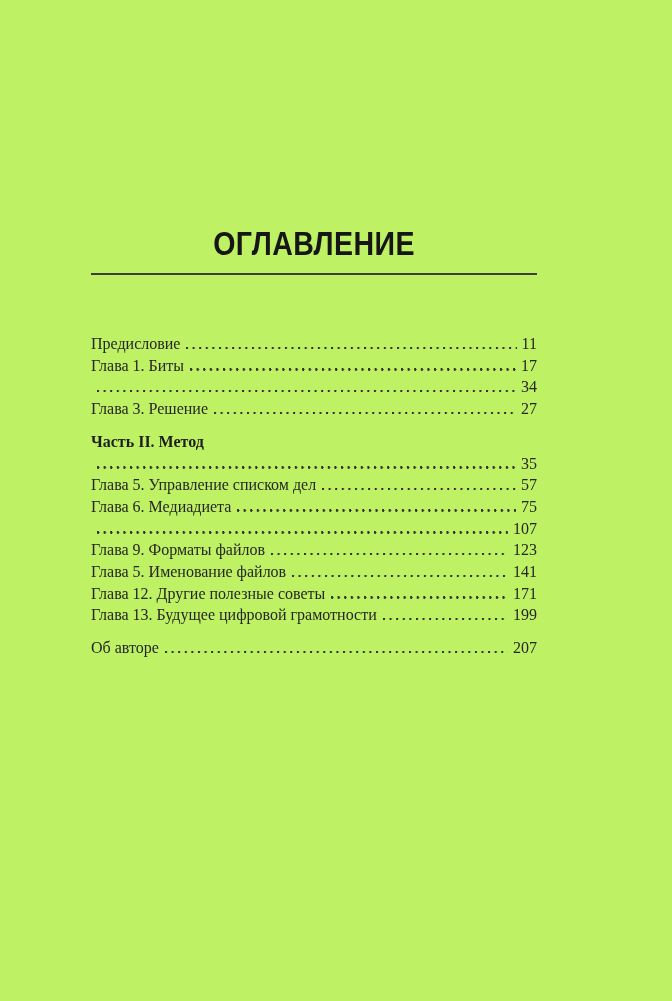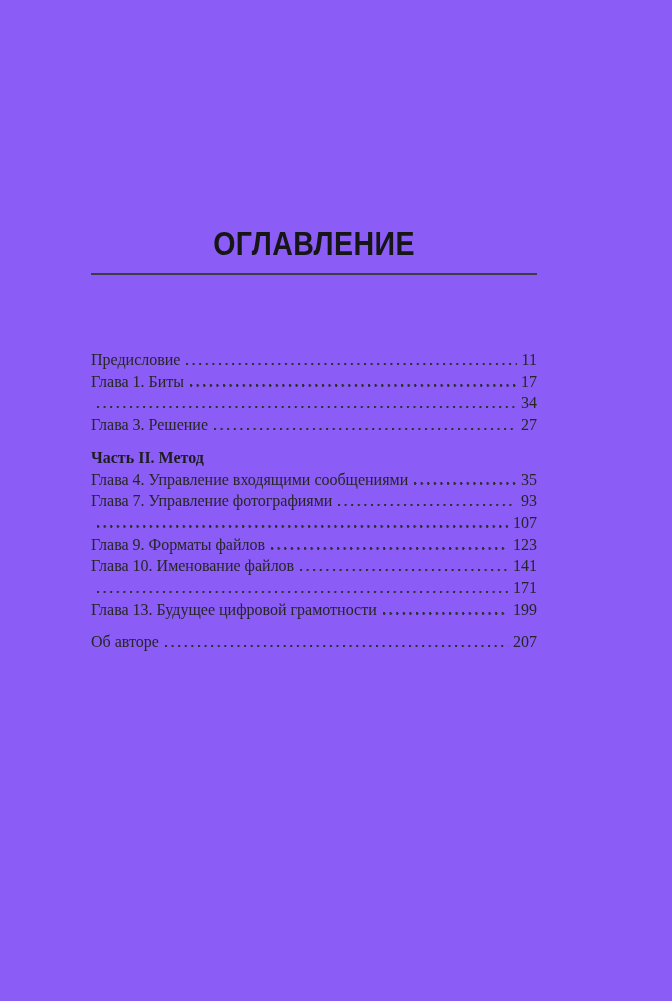--- a/index.html
+++ b/index.html
@@ -4,21 +4,21 @@
 <style>
   html, body {
     margin: 0;
     padding: 0;
     background: #ffffff;
   }
   .page {
     position: relative;
     width: 672px;
     height: 1001px;
-    background: #8b5cf6;
+    background: #bef264;
     overflow: hidden;
     font-family: "Liberation Serif", serif;
     color: #262626;
   }
   .content {
     position: absolute;
     left: 91px;
     top: 0;
     width: 446px;
   }
@@ -34,21 +34,21 @@
     font-weight: bold;
     font-size: 34px;
     line-height: 1;
     letter-spacing: 0.5px;
     color: #161616;
     transform: scaleX(0.84);
     transform-origin: center;
     white-space: nowrap;
   }
   .toc {
-    margin-top: 74px;
+    margin-top: 58px;
   }
   .toc-row {
     display: flex;
     align-items: baseline;
     font-size: 16px;
     line-height: 21.7px;
     white-space: nowrap;
   }
   .toc-row.gap {
     margin-top: 11px;
@@ -99,44 +99,49 @@
         </div>
         <div class="toc-row chapter">
           <span class="label">Глава 3. Решение</span>
           <span class="leader"></span>
           <span class="pagenum">27</span>
         </div>
         <div class="toc-row part gap">
           <span class="label">Часть II. Метод</span>
         </div>
         <div class="toc-row chapter">
-          <span class="label">Глава 4. Управление входящими сообщениями</span>
           <span class="leader"></span>
           <span class="pagenum">35</span>
         </div>
         <div class="toc-row chapter">
-          <span class="label">Глава 7. Управление фотографиями</span>
+          <span class="label">Глава 5. Управление списком дел</span>
           <span class="leader"></span>
-          <span class="pagenum">93</span>
+          <span class="pagenum">57</span>
+        </div>
+        <div class="toc-row chapter">
+          <span class="label">Глава 6. Медиадиета</span>
+          <span class="leader"></span>
+          <span class="pagenum">75</span>
         </div>
         <div class="toc-row chapter">
           <span class="leader"></span>
           <span class="pagenum">107</span>
         </div>
         <div class="toc-row chapter">
           <span class="label">Глава 9. Форматы файлов</span>
           <span class="leader"></span>
           <span class="pagenum">123</span>
         </div>
         <div class="toc-row chapter">
-          <span class="label">Глава 10. Именование файлов</span>
+          <span class="label">Глава 5. Именование файлов</span>
           <span class="leader"></span>
           <span class="pagenum">141</span>
         </div>
         <div class="toc-row chapter">
+          <span class="label">Глава 12. Другие полезные советы</span>
           <span class="leader"></span>
           <span class="pagenum">171</span>
         </div>
         <div class="toc-row chapter">
           <span class="label">Глава 13. Будущее цифровой грамотности</span>
           <span class="leader"></span>
           <span class="pagenum">199</span>
         </div>
         <div class="toc-row chapter gap">
           <span class="label">Об авторе</span>

